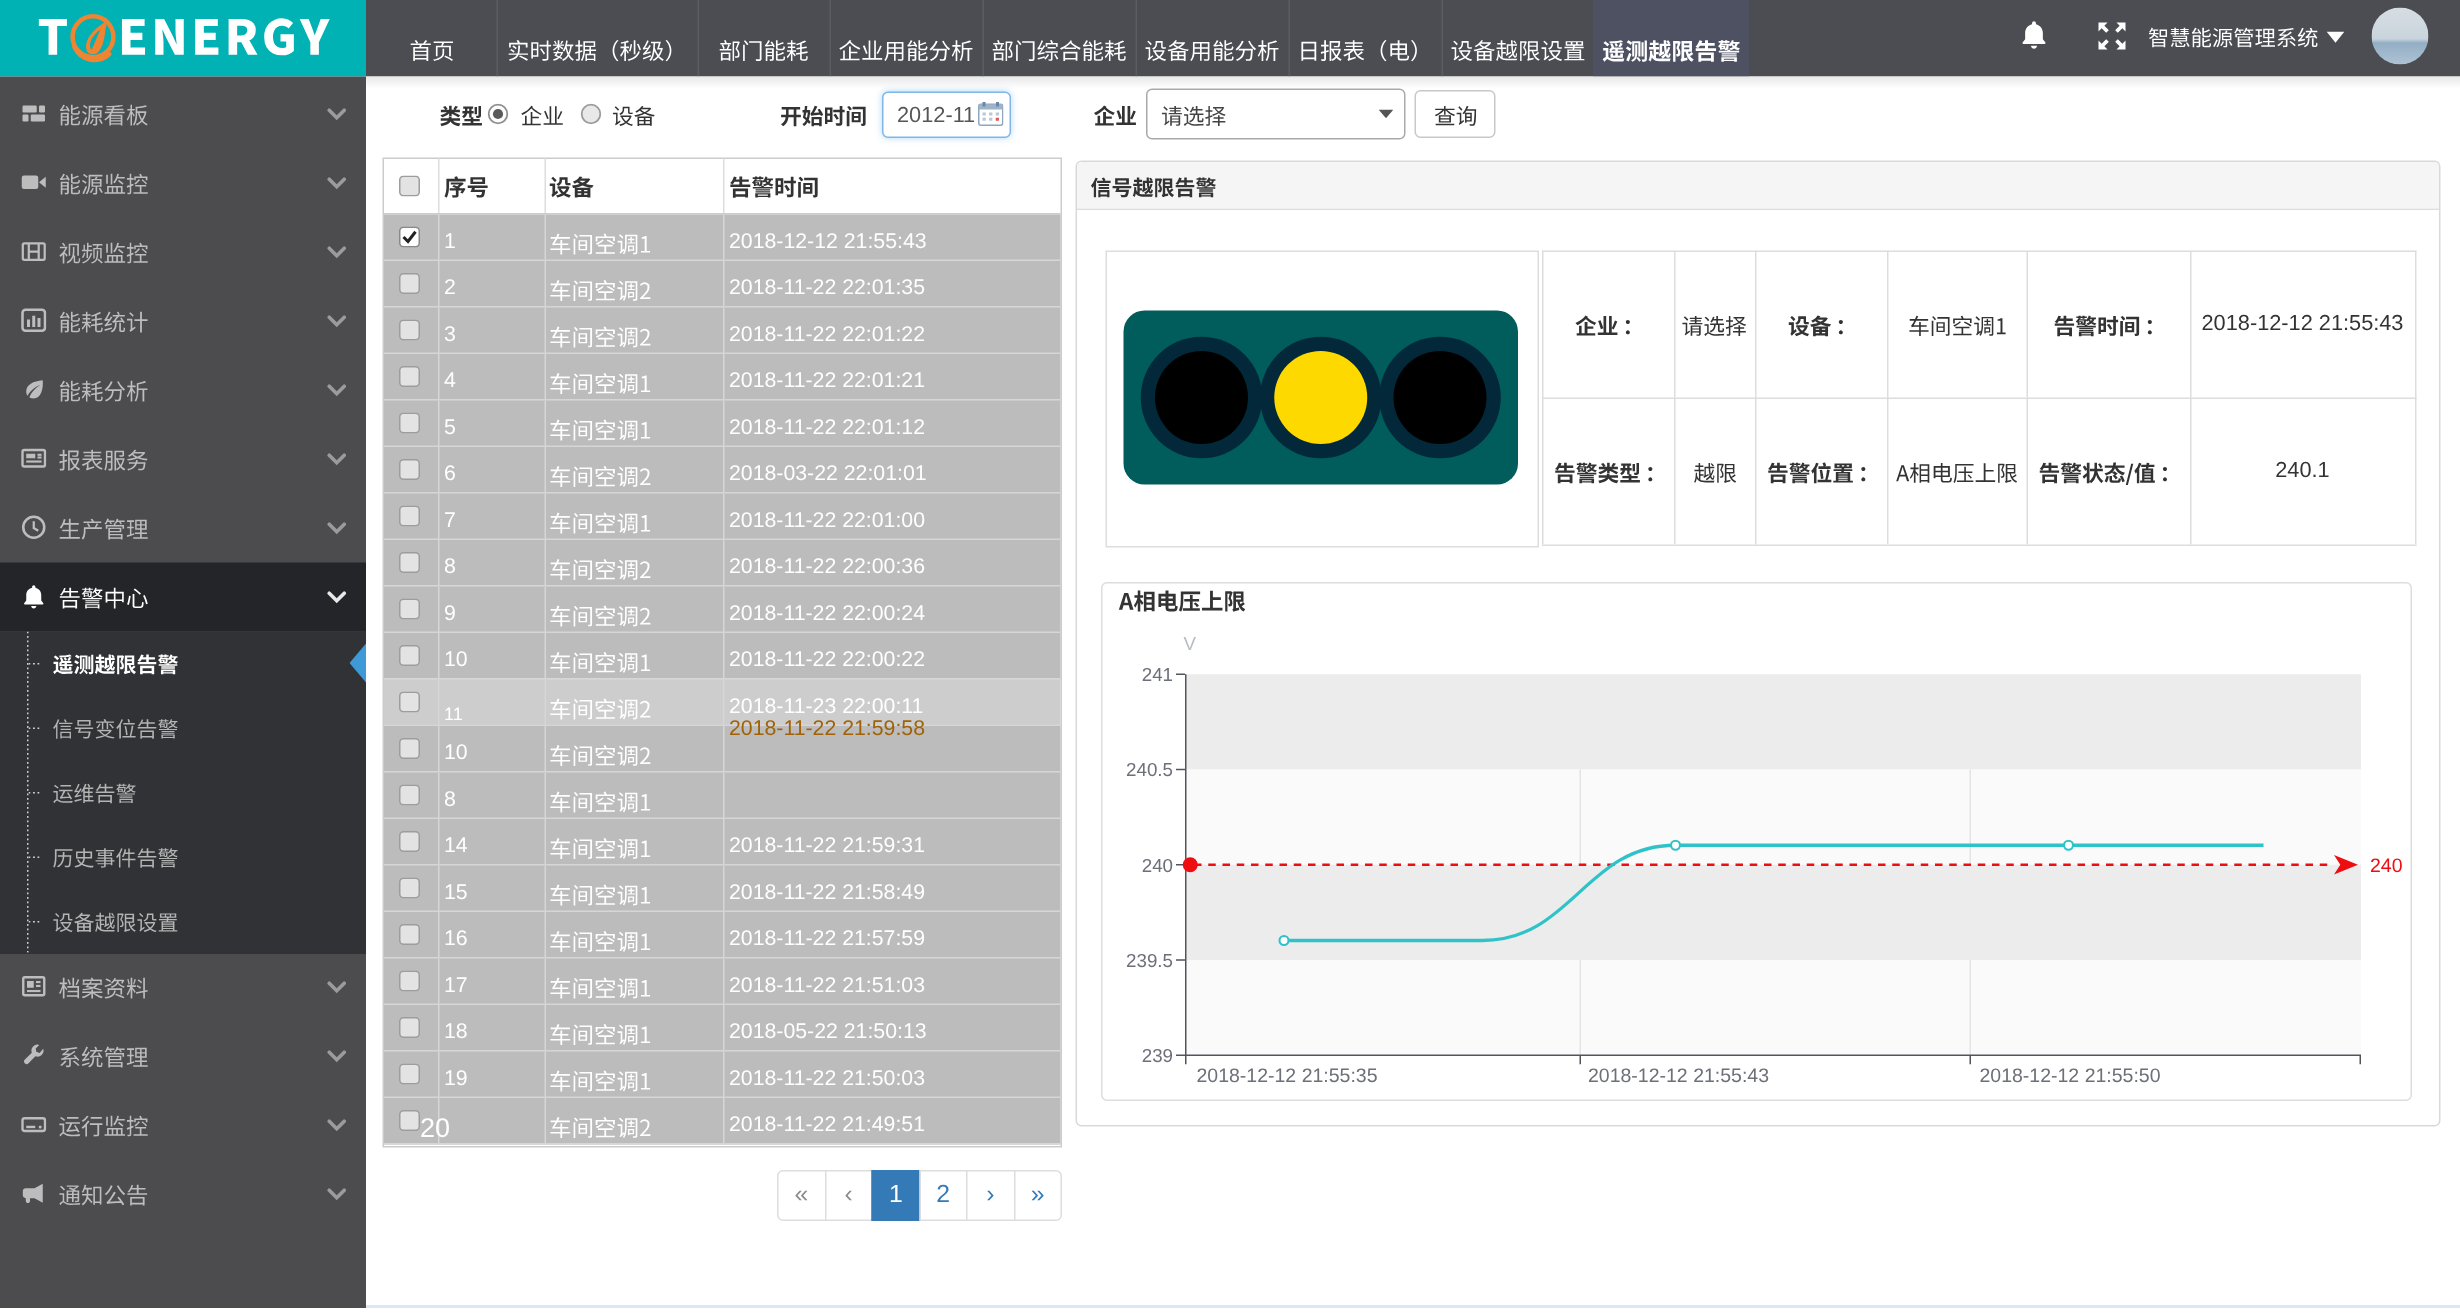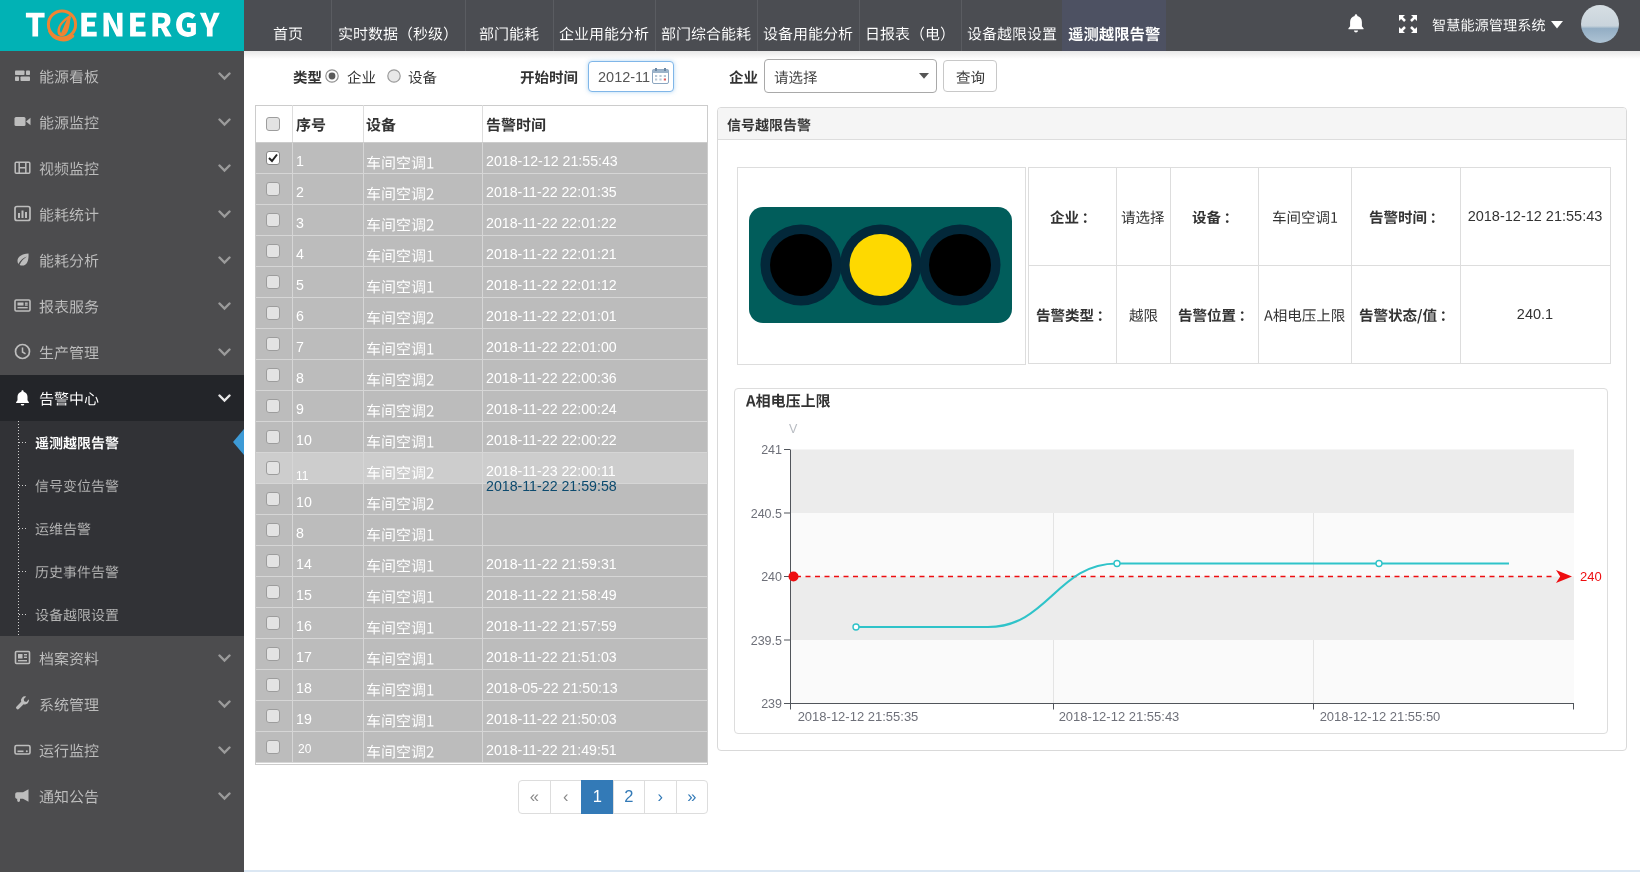--- a/index.html
+++ b/index.html
@@ -397,21 +397,21 @@
 <div class="abs" style="left:363px;top:298px;width:1px;height:31px;background:#d6d6d6"></div>
 <div class="abs" style="left:482px;top:298px;width:1px;height:31px;background:#d6d6d6"></div>
 <div class="abs" style="left:256px;top:328px;width:451px;height:1px;background:#d6d6d6"></div>
 <svg class="abs" style="left:266px;top:306px" width="14" height="14">
     <rect x="0.5" y="0.5" width="13" height="13" rx="2.5" fill="#e3e3e3" stroke="#9d9d9d" stroke-width="1"></rect>
   </svg>
 <div class="abs" style="left:296px;top:308px;font-size:14.2px;color:#fff">6</div>
 <svg class="abs" style="left:366px;top:306px;overflow:visible" width="68" height="24" viewBox="0 -17.4 68 24">
     <use href="#dev2" fill="#fff"></use>
   </svg>
-<div class="abs" style="left:486px;top:308px;font-size:14.2px;color:#fff">2018-11-22 22:01:01</div>
+<div class="abs" style="left:486px;top:308px;font-size:14.2px;color:#fff">2018-03-22 22:01:01</div>
 <div class="abs" style="left:256px;top:329px;width:451px;height:31px;background:#bcbcbc"></div>
 <div class="abs" style="left:292px;top:329px;width:1px;height:31px;background:#d6d6d6"></div>
 <div class="abs" style="left:363px;top:329px;width:1px;height:31px;background:#d6d6d6"></div>
 <div class="abs" style="left:482px;top:329px;width:1px;height:31px;background:#d6d6d6"></div>
 <div class="abs" style="left:256px;top:359px;width:451px;height:1px;background:#d6d6d6"></div>
 <svg class="abs" style="left:266px;top:337px" width="14" height="14">
     <rect x="0.5" y="0.5" width="13" height="13" rx="2.5" fill="#e3e3e3" stroke="#9d9d9d" stroke-width="1"></rect>
   </svg>
 <div class="abs" style="left:296px;top:339px;font-size:14.2px;color:#fff">7</div>
 <svg class="abs" style="left:366px;top:337px;overflow:visible" width="68" height="24" viewBox="0 -17.4 68 24">
@@ -475,21 +475,21 @@
 <div class="abs" style="left:363px;top:484px;width:1px;height:31px;background:#d6d6d6"></div>
 <div class="abs" style="left:482px;top:484px;width:1px;height:31px;background:#d6d6d6"></div>
 <div class="abs" style="left:256px;top:514px;width:451px;height:1px;background:#d6d6d6"></div>
 <svg class="abs" style="left:266px;top:492px" width="14" height="14">
     <rect x="0.5" y="0.5" width="13" height="13" rx="2.5" fill="#e3e3e3" stroke="#9d9d9d" stroke-width="1"></rect>
   </svg>
 <div class="abs" style="left:296px;top:494px;font-size:14.2px;color:#fff">10</div>
 <svg class="abs" style="left:366px;top:492px;overflow:visible" width="68" height="24" viewBox="0 -17.4 68 24">
     <use href="#dev2" fill="#fff"></use>
   </svg>
-<div class="abs" style="left:486px;top:478px;font-size:14.2px;color:#0c4a6e">2018-11-22 21:59:58</div>
+<div class="abs" style="left:486px;top:478px;font-size:14.2px;color:#a16207">2018-11-22 21:59:58</div>
 <div class="abs" style="left:256px;top:515px;width:451px;height:31px;background:#bcbcbc"></div>
 <div class="abs" style="left:292px;top:515px;width:1px;height:31px;background:#d6d6d6"></div>
 <div class="abs" style="left:363px;top:515px;width:1px;height:31px;background:#d6d6d6"></div>
 <div class="abs" style="left:482px;top:515px;width:1px;height:31px;background:#d6d6d6"></div>
 <div class="abs" style="left:256px;top:545px;width:451px;height:1px;background:#d6d6d6"></div>
 <svg class="abs" style="left:266px;top:523px" width="14" height="14">
     <rect x="0.5" y="0.5" width="13" height="13" rx="2.5" fill="#e3e3e3" stroke="#9d9d9d" stroke-width="1"></rect>
   </svg>
 <div class="abs" style="left:296px;top:525px;font-size:14.2px;color:#fff">8</div>
 <svg class="abs" style="left:366px;top:523px;overflow:visible" width="68" height="24" viewBox="0 -17.4 68 24">
@@ -575,21 +575,21 @@
   </svg>
 <div class="abs" style="left:486px;top:711px;font-size:14.2px;color:#fff">2018-11-22 21:50:03</div>
 <div class="abs" style="left:256px;top:732px;width:451px;height:31px;background:#bcbcbc"></div>
 <div class="abs" style="left:292px;top:732px;width:1px;height:31px;background:#d6d6d6"></div>
 <div class="abs" style="left:363px;top:732px;width:1px;height:31px;background:#d6d6d6"></div>
 <div class="abs" style="left:482px;top:732px;width:1px;height:31px;background:#d6d6d6"></div>
 <div class="abs" style="left:256px;top:762px;width:451px;height:1px;background:#d6d6d6"></div>
 <svg class="abs" style="left:266px;top:740px" width="14" height="14">
     <rect x="0.5" y="0.5" width="13" height="13" rx="2.5" fill="#e3e3e3" stroke="#9d9d9d" stroke-width="1"></rect>
   </svg>
-<div class="abs" style="left:298px;top:742px;font-size:12px;color:#fff">20</div>
+<div class="abs" style="left:280px;top:742px;font-size:18px;color:#fff">20</div>
 <svg class="abs" style="left:366px;top:740px;overflow:visible" width="68" height="24" viewBox="0 -17.4 68 24">
     <use href="#dev2" fill="#fff"></use>
   </svg>
 <div class="abs" style="left:486px;top:742px;font-size:14.2px;color:#fff">2018-11-22 21:49:51</div>
 <div class="abs" style="left:518.0px;top:780px;width:32.5px;height:34px;border:1px solid #dddddd;border-radius:4px 0 0 4px;background:#fff;color:#8a8a8a;font-size:16.5px;text-align:center;line-height:31px">«</div>
 <div class="abs" style="left:549.5px;top:780px;width:32.5px;height:34px;border:1px solid #dddddd;background:#fff;color:#8a8a8a;font-size:16.5px;text-align:center;line-height:31px">‹</div>
 <div class="abs" style="left:581.0px;top:780px;width:32.5px;height:34px;border:1px solid #337ab7;background:#337ab7;color:#fff;font-size:16.5px;text-align:center;line-height:31px">1</div>
 <div class="abs" style="left:612.5px;top:780px;width:32.5px;height:34px;border:1px solid #dddddd;background:#fff;color:#337ab7;font-size:16.5px;text-align:center;line-height:31px">2</div>
 <div class="abs" style="left:644.0px;top:780px;width:32.5px;height:34px;border:1px solid #dddddd;background:#fff;color:#337ab7;font-size:16.5px;text-align:center;line-height:31px">›</div>
 <div class="abs" style="left:675.5px;top:780px;width:32.5px;height:34px;border:1px solid #dddddd;border-radius:0 4px 4px 0;background:#fff;color:#337ab7;font-size:16.5px;text-align:center;line-height:31px">»</div>

